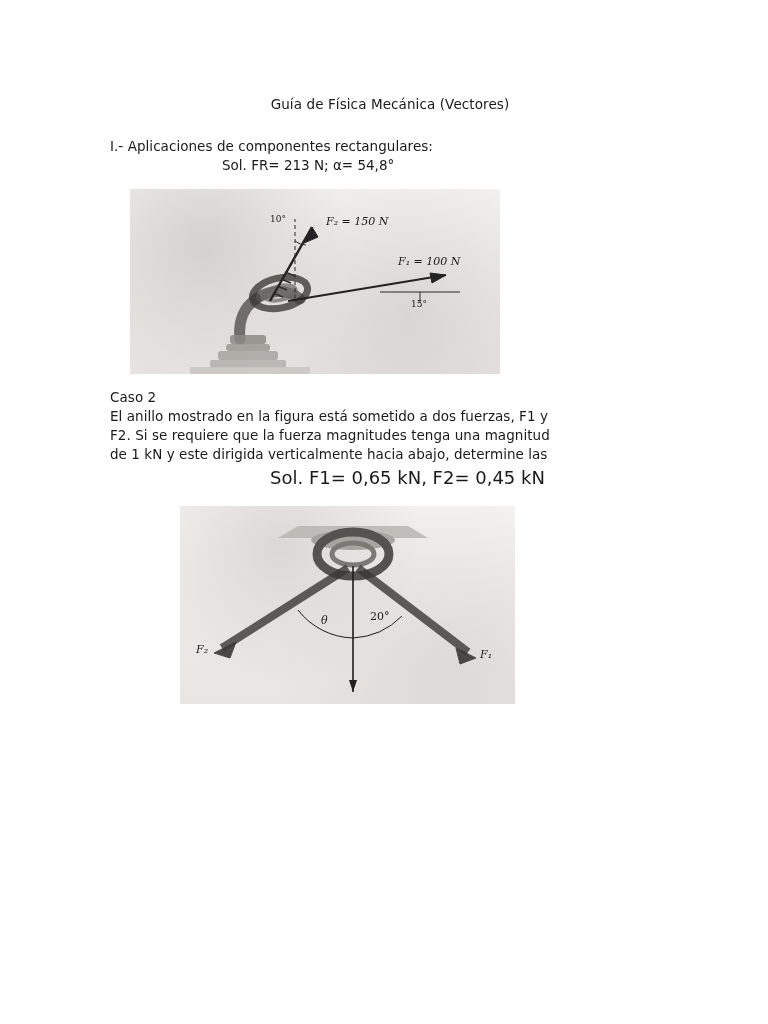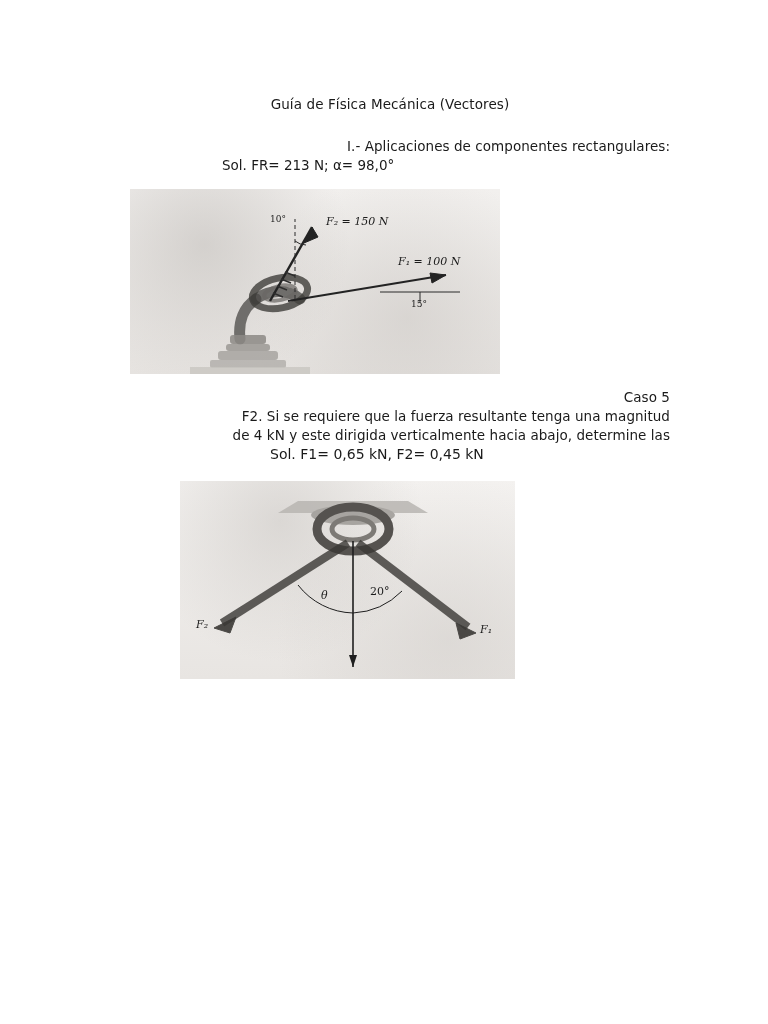--- a/index.html
+++ b/index.html
@@ -37,31 +37,31 @@
   }
   .title-block .line {
     display: block;
     letter-spacing: 0.1px;
   }
   .spacer-1 { height: 22px; }
   .spacer-3 { height: 14px; }
   .para {
     font-size: 13.5px;
     line-height: 1.42;
-    text-align: right;
+    text-align: left;
     letter-spacing: 0.05px;
   }
   .para .l { display: block; }
   .sol {
     font-size: 13.5px;
     line-height: 1.42;
     padding-left: 112px;
   }
   .sol-2 {
-    font-size: 14px;
+    font-size: 18px;
     line-height: 1.42;
     padding-left: 160px;
   }
   
   .fig1-wrap {
     margin-top: 14px;
     padding-left: 20px;
   }
   .fig1 {
     position: relative;
@@ -120,21 +120,21 @@
     <div class="title-block">
       <span class="line">Guía de Física Mecánica (Vectores)</span>
     </div>
 
     <div class="spacer-1"></div>
 
     <div class="para">I.- Aplicaciones de componentes rectangulares:</div>
 
 
 
-    <div class="sol">Sol. FR= 213 N; α= 98,0°</div>
+    <div class="sol">Sol. FR= 213 N; α= 54,8°</div>
 
     <div class="fig1-wrap">
       <div class="fig1">
         <div class="noise"></div>
         <svg width="370" height="185" viewBox="0 0 370 185">
 
           <g stroke="#4a4845" fill="none">
             <path d="M110 150 C 108 132, 114 118, 126 110" stroke-width="11" stroke-linecap="round" opacity="0.75"></path>
             <path d="M126 110 C 140 100, 158 100, 170 110" stroke-width="11" stroke-linecap="round" opacity="0.75"></path>
           </g>
@@ -177,25 +177,26 @@
           <text class="figlabel" x="196" y="36">F₂ = 150 N</text>
           <text class="figlabel" x="268" y="76">F₁ = 100 N</text>
           <text class="figlabel-small" x="140" y="33">10°</text>
           <text class="figlabel-small" x="281" y="118">15°</text>
         </svg>
       </div>
     </div>
 
     <div class="spacer-3"></div>
 
-    <div class="para">Caso 5</div>
+    <div class="para">Caso 2</div>
 
     <div class="para">
-      <span class="l">F2. Si se requiere que la fuerza resultante tenga una magnitud</span>
-      <span class="l">de 4 kN y este dirigida verticalmente hacia abajo, determine las</span>
+      <span class="l">El anillo mostrado en la figura está sometido a dos fuerzas, F1 y</span>
+      <span class="l">F2. Si se requiere que la fuerza magnitudes tenga una magnitud</span>
+      <span class="l">de 1 kN y este dirigida verticalmente hacia abajo, determine las</span>
     </div>
 
     <div class="sol-2">Sol. F1= 0,65 kN, F2= 0,45 kN</div>
 
     <div class="fig2-wrap">
       <div class="fig2">
         <div class="noise"></div>
         <svg width="335" height="198" viewBox="0 0 335 198">
 
           <g opacity="0.85">

